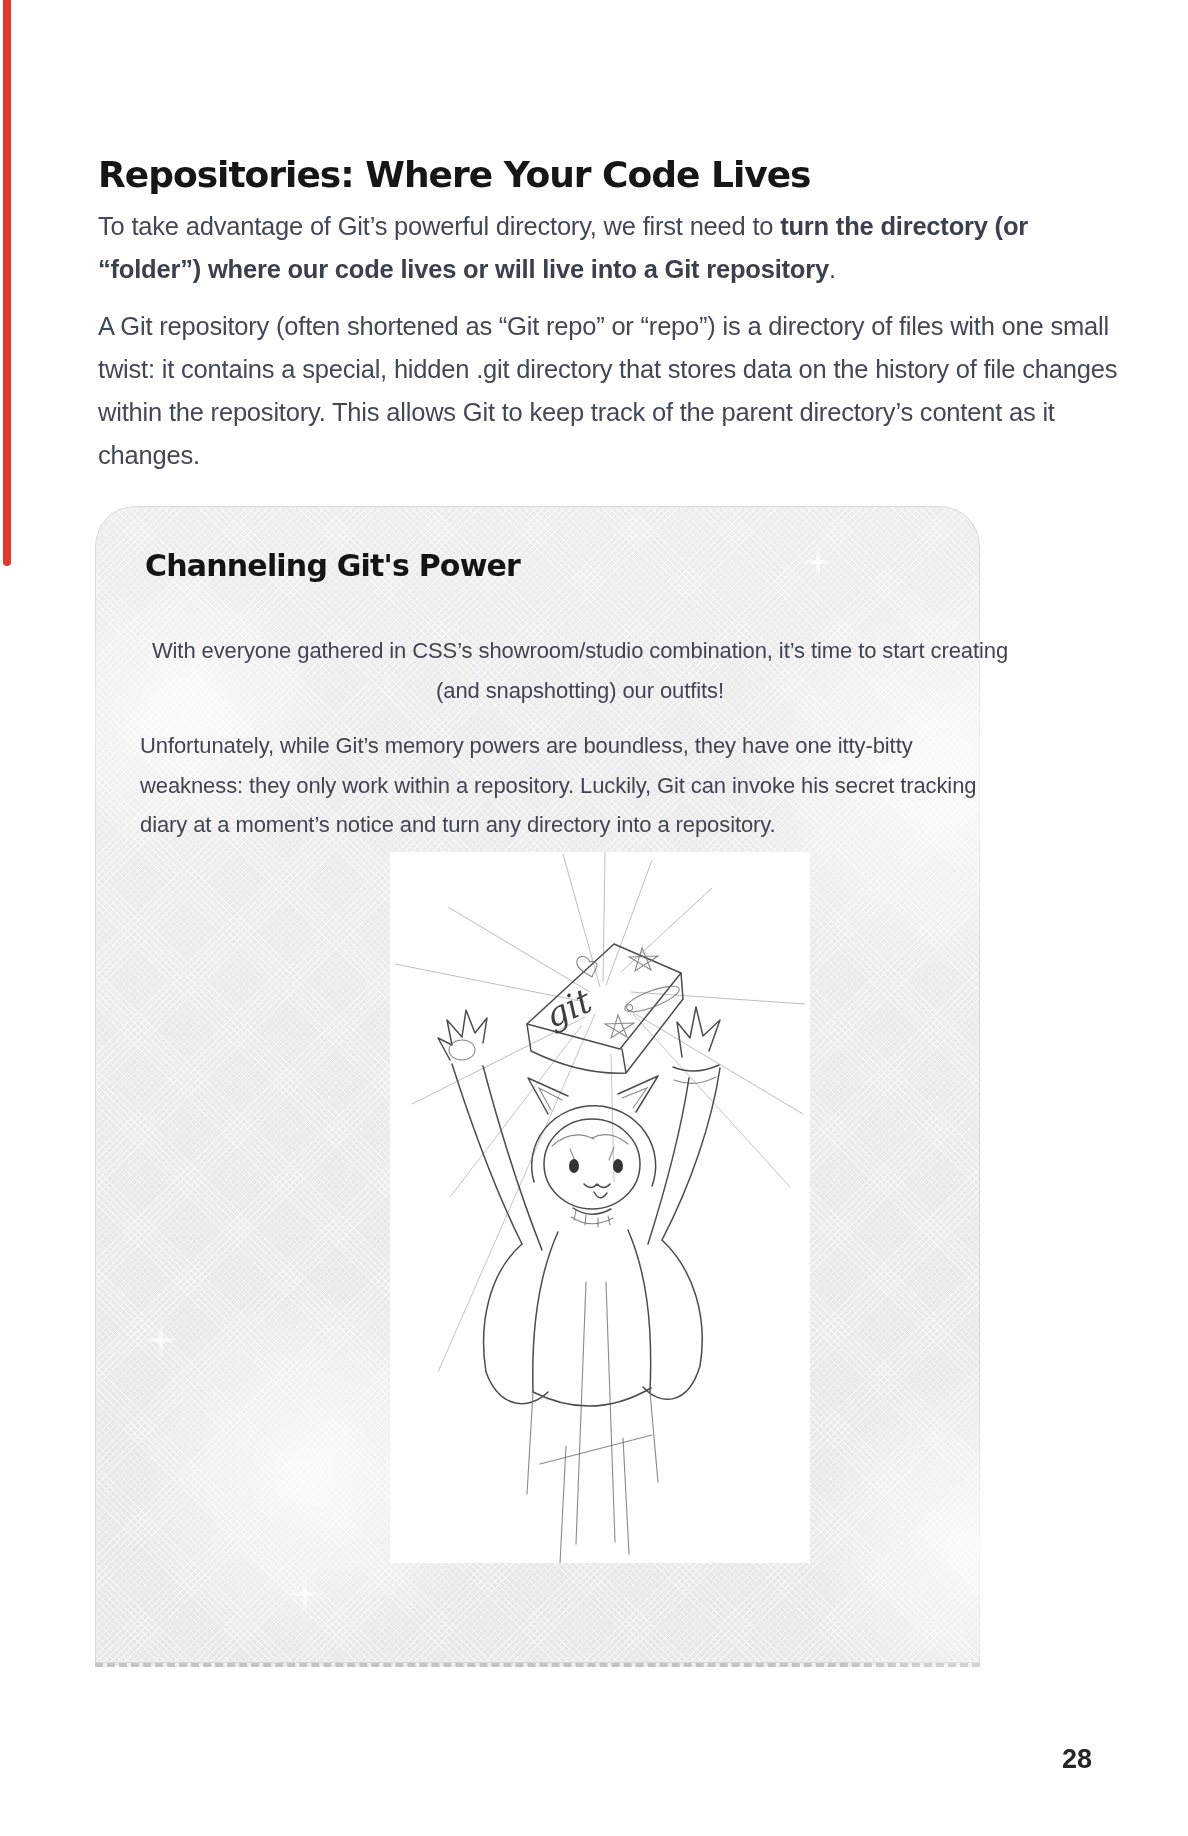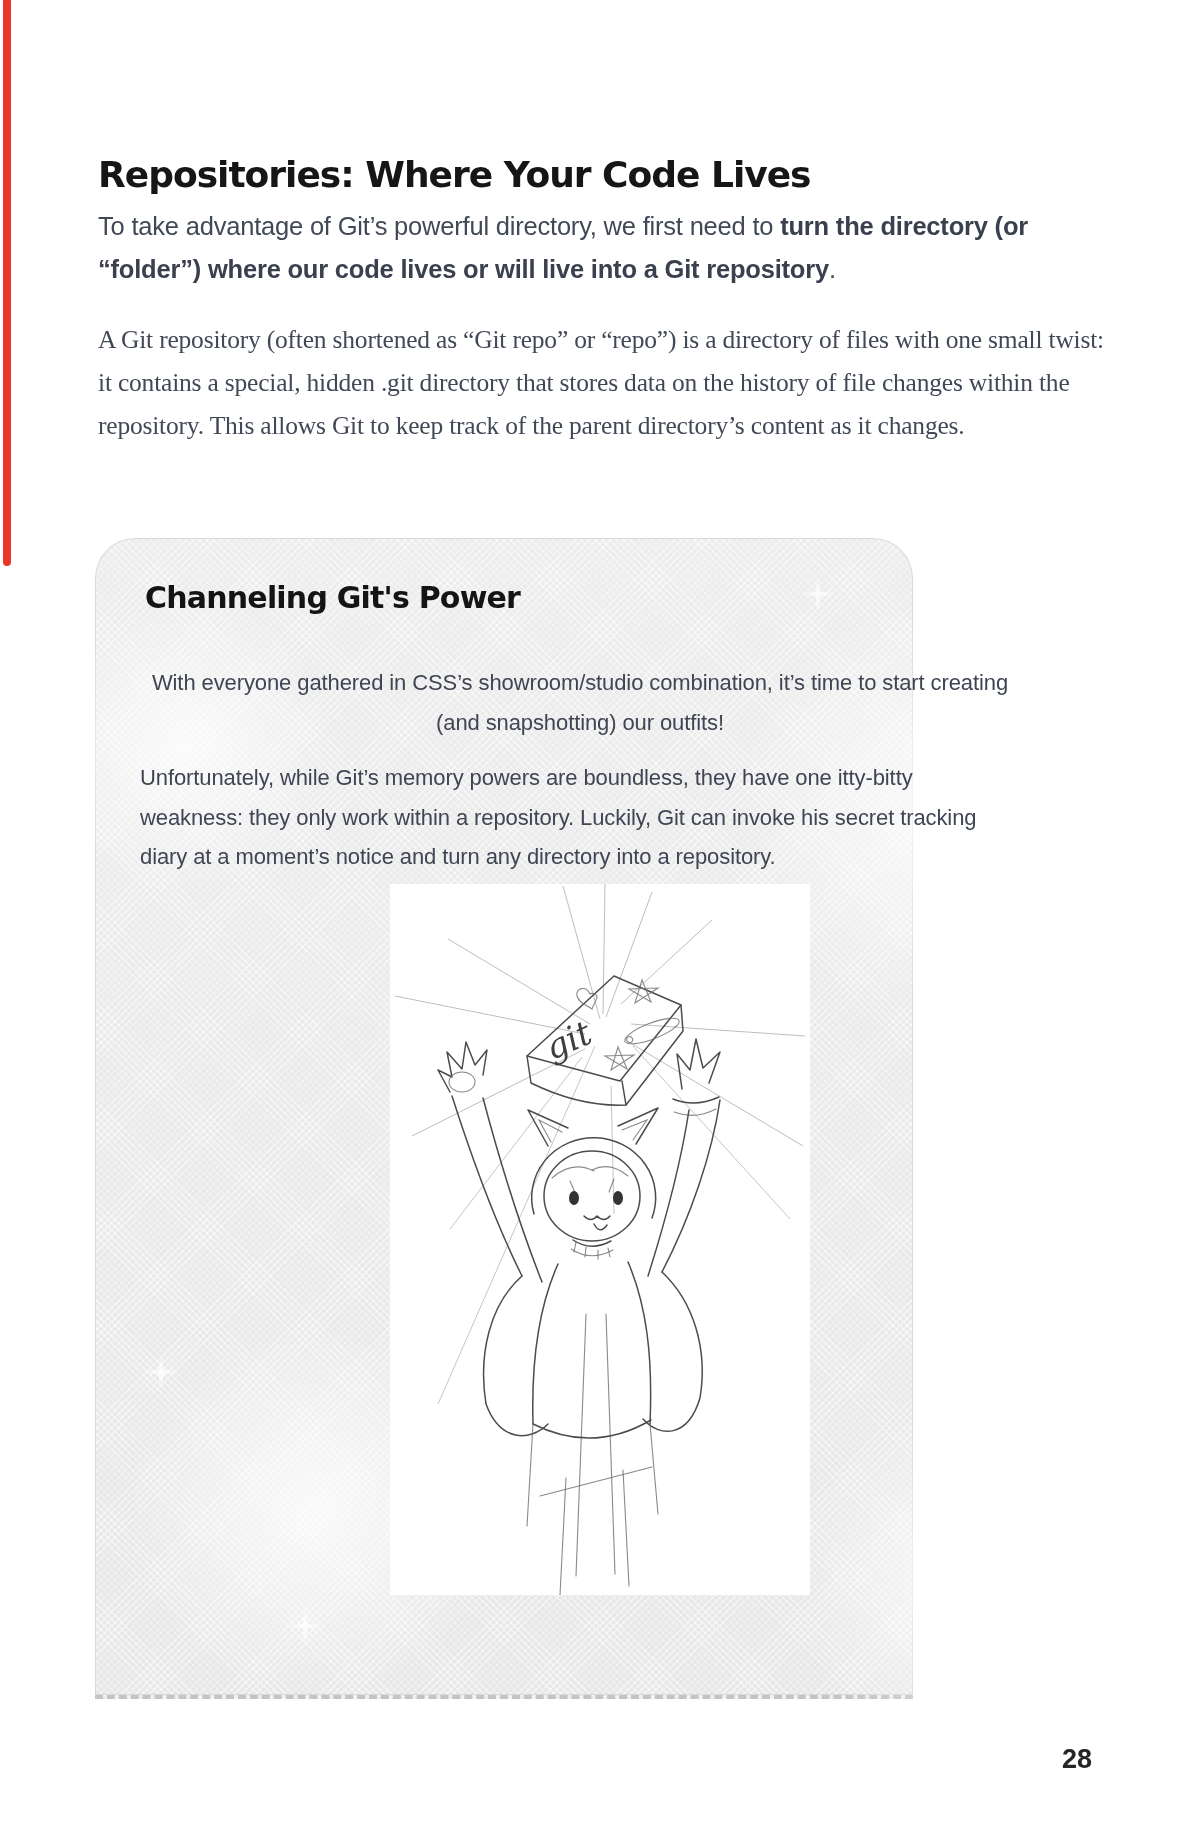--- a/index.html
+++ b/index.html
@@ -9,31 +9,31 @@
   .progress{position:absolute;left:3px;top:0;width:8px;height:566px;background:#e8362a;
             border-radius:0 0 4px 4px;}
   
   .h1{position:absolute;left:98px;top:138px;font-family:"DejaVu Sans",sans-serif;
       font-weight:bold;font-size:36px;letter-spacing:-1px;color:#161616;white-space:nowrap;margin-top:16px;}
   
   .p{position:absolute;left:98px;width:1020px;font-size:25.5px;line-height:43px;
      color:#414856;letter-spacing:-0.2px;}
   .p b{color:#3a404d;}
   .p1{top:205px;}
-  .p2{top:318px;font-family:Liberation Serif, serif;}
+  .p2{top:305px;}
   
-  .callout{position:absolute;left:95px;top:506px;width:818px;height:1157px;
+  .callout{position:absolute;left:95px;top:506px;width:885px;height:1157px;
            border-radius:40px 40px 0 0;
            background-color:#ebebeb;
            background-image:
              repeating-linear-gradient(45deg, rgba(255,255,255,.5) 0 1px, rgba(0,0,0,0) 1px 5px),
              repeating-linear-gradient(-45deg, rgba(255,255,255,.5) 0 1px, rgba(0,0,0,0) 1px 5px),
              linear-gradient(#ededed,#e8e8e8);
            box-shadow: inset 0 0 0 1px #d9d9d9;
-           border-bottom:4px dashed #c4c4c4;margin-top:32px;}
+           border-bottom:4px dashed #c4c4c4;}
   .blob{position:absolute;border-radius:50%;
         background:radial-gradient(circle, rgba(255,255,255,.75), rgba(255,255,255,0) 70%);}
   .sparkle{position:absolute;width:36px;height:36px;opacity:.9;}
   .sparkle:before,.sparkle:after{content:"";position:absolute;left:50%;top:50%;background:
         linear-gradient(rgba(255,255,255,0), #ffffff, rgba(255,255,255,0));}
   .sparkle:before{width:4px;height:36px;transform:translate(-50%,-50%);}
   .sparkle:after{width:36px;height:4px;transform:translate(-50%,-50%);
         background:linear-gradient(90deg, rgba(255,255,255,0), #ffffff, rgba(255,255,255,0));}
   .h2{position:absolute;left:50px;top:42px;font-family:"DejaVu Sans",sans-serif;font-weight:bold;
       font-size:30px;letter-spacing:-0.8px;color:#141414;white-space:nowrap;}

